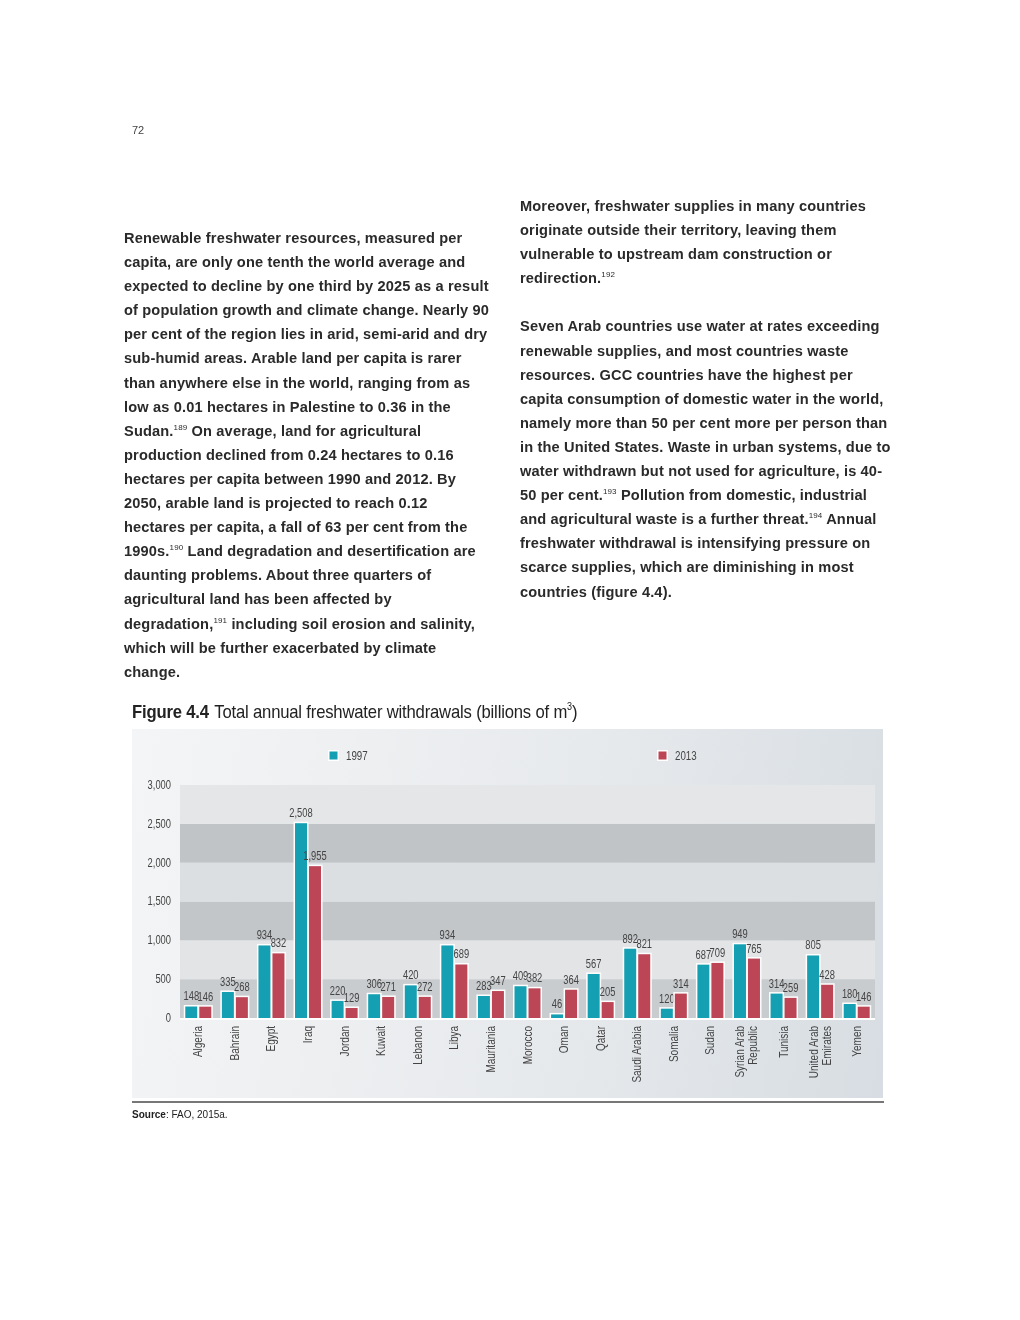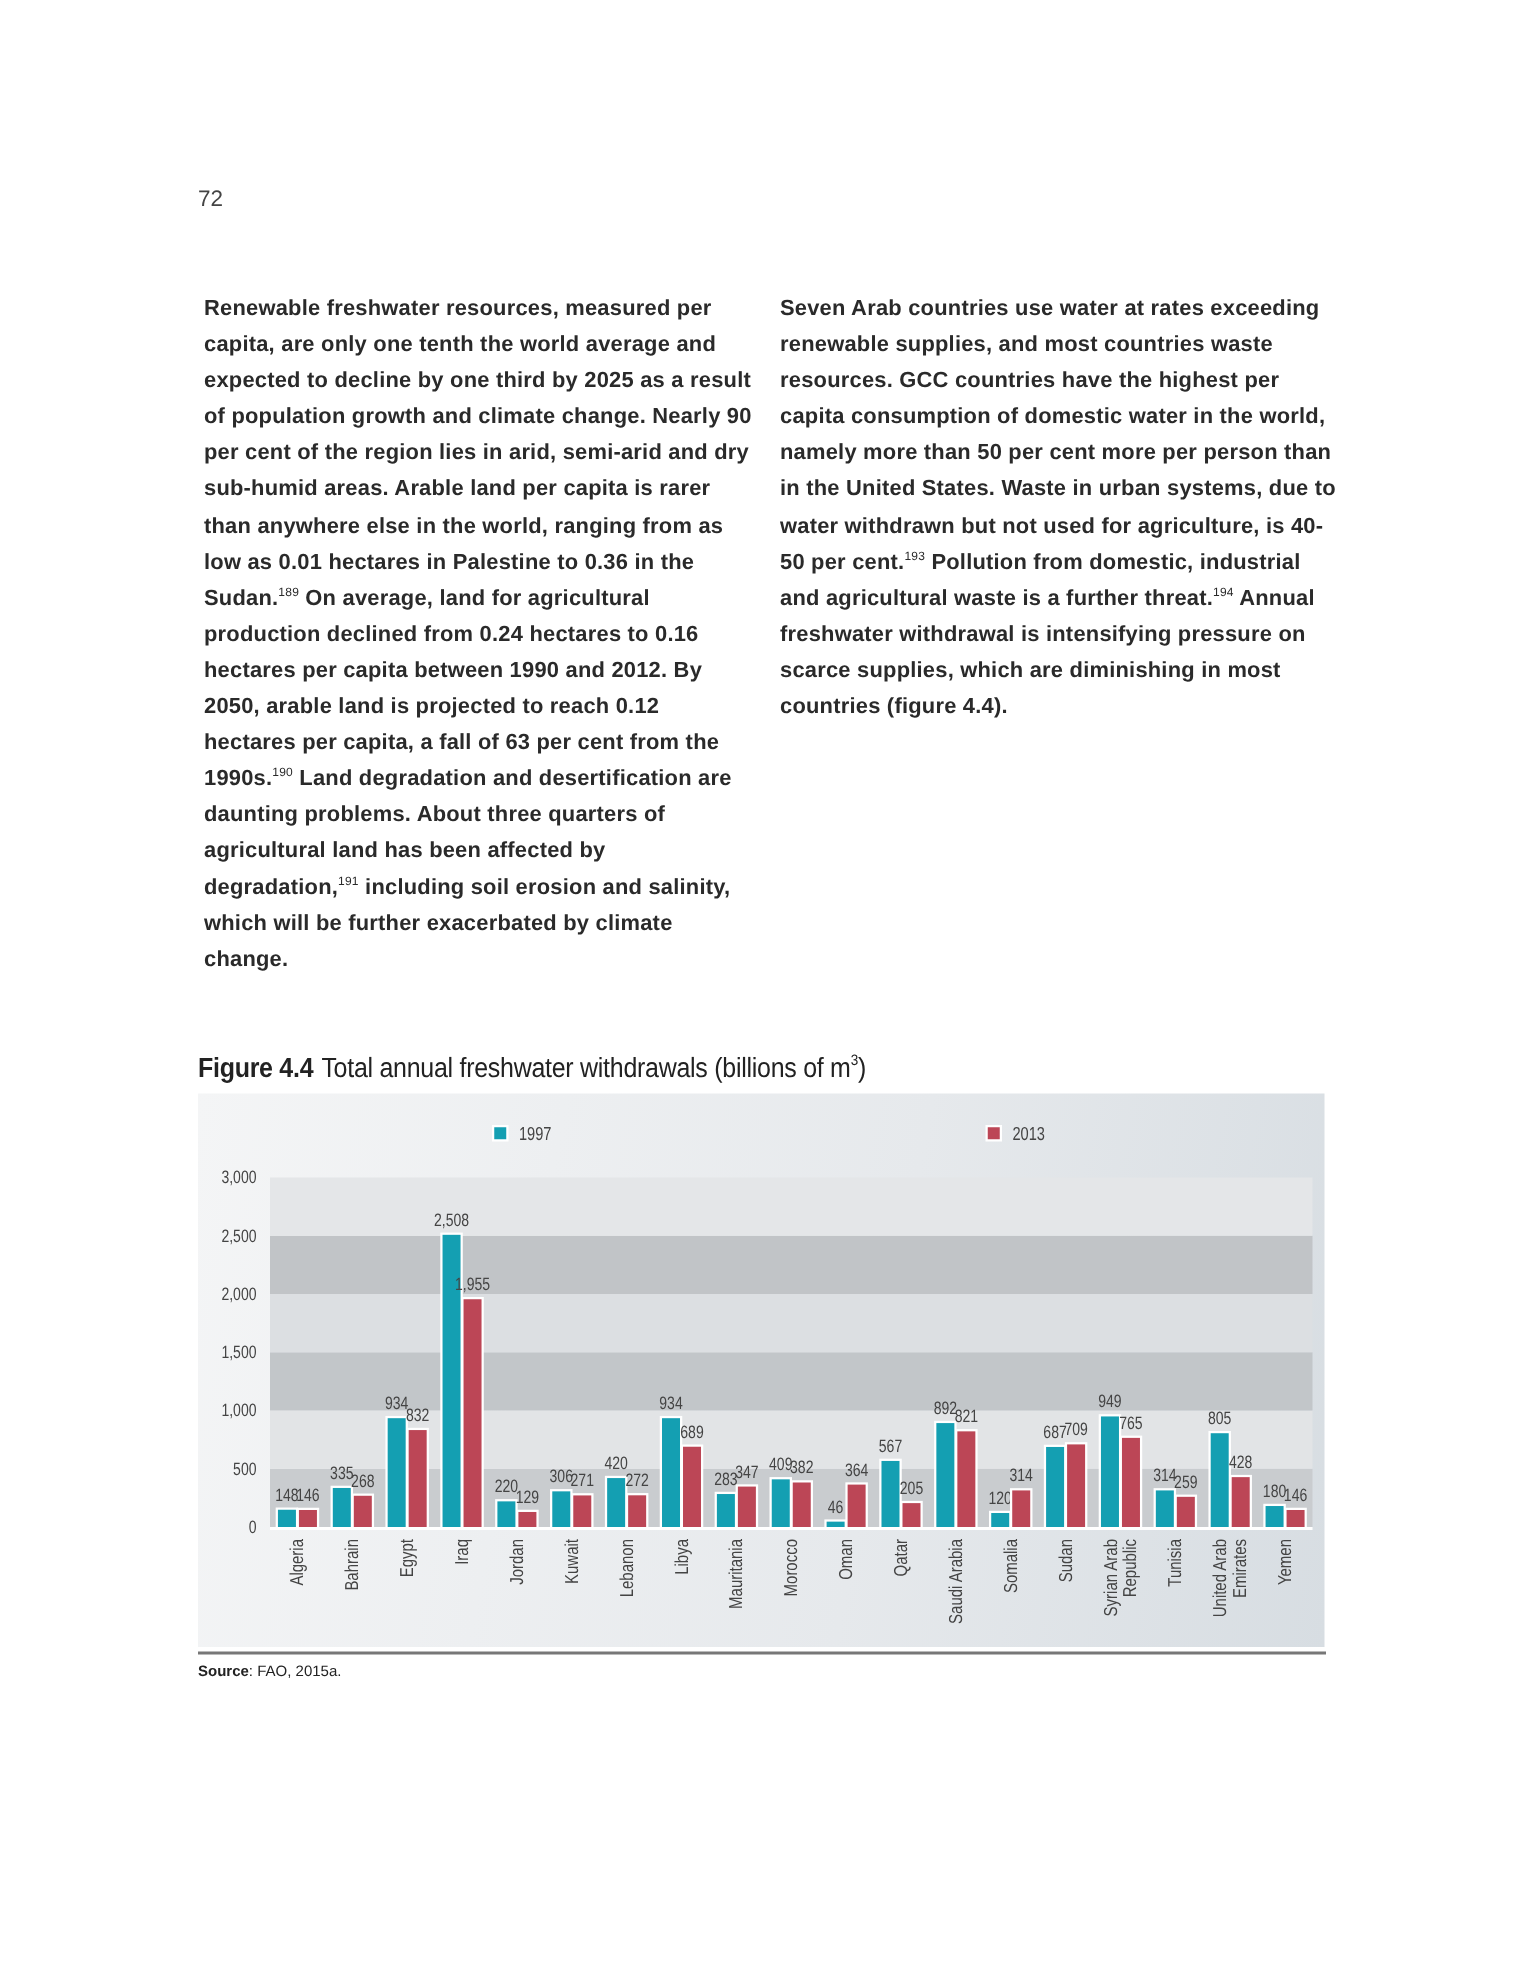--- a/index.html
+++ b/index.html
@@ -1,21 +1,21 @@
 <!DOCTYPE html>
 <html><head>
   <meta charset="utf-8">
   <style>
     html, body { margin: 0; padding: 0; background: #ffffff; }
     body { width: 1020px; height: 1320px; position: relative; overflow: hidden;
       font-family: "Liberation Sans", sans-serif; color: #231f20; }
-    .page-number { position: absolute; left: 132px; top: 124px; font-size: 15px; color: #444; }
+    .page-number { position: absolute; left: 132px; top: 124px; font-size: 11px; color: #444; }
     .col { position: absolute; top: 194px; width: 370px; font-size: 14.6px; line-height: 24.1px;
       font-weight: bold; color: #2a2a2a; letter-spacing: 0.15px; }
-    .col.left { left: 136px; width: 368px; }
+    .col.left { left: 124px; width: 368px; margin-top: 32px; }
     .col.right { left: 520px; width: 372px; }
     .col p { margin: 0 0 24.1px 0; }
     sup { font-size: 8px; font-weight: normal; line-height: 0; vertical-align: 6px; }
     .fig-title { position: absolute; left: 132px; top: 701px; font-size: 18.5px; color: #222;
       letter-spacing: -0.2px; transform: scaleX(0.9); transform-origin: left; white-space: nowrap; }
     .fig-title b { font-weight: bold; margin-right: 6px; }
     .fig-title sup { font-size: 10px; vertical-align: 8px; }
     .chart-box { position: absolute; left: 132px; top: 729px; width: 751px; height: 369px;
       background: linear-gradient(100deg, #f4f5f6 0%, #e6e9ec 60%, #d7dde2 100%); }
     .chart-svg { position: absolute; left: 0; top: 0; }
@@ -25,20 +25,21 @@
   </style>
 </head>
 <body>
 
 <div class="page-number">72</div>
 
 <div class="col left" id="col-left">
     <p><span>Renewable freshwater resources, measured per capita, are only one tenth the world average and expected to decline by one third by 2025 as a result of population growth and climate change. Nearly 90 per cent of the region lies in arid, semi-arid and dry sub-humid areas. Arable land per capita is rarer than anywhere else in the world, ranging from as low as 0.01 hectares in Palestine to 0.36 in the Sudan.</span><sup>189</sup><span> On average, land for agricultural production declined from 0.24 hectares to 0.16 hectares per capita between 1990 and 2012. By 2050, arable land is projected to reach 0.12 hectares per capita, a fall of 63 per cent from the 1990s.</span><sup>190</sup><span> Land degradation and desertification are daunting problems. About three quarters of agricultural land has been affected by degradation,</span><sup>191</sup><span> including soil erosion and salinity, which will be further exacerbated by climate change.</span></p>
   </div>
 <div class="col right" id="col-right">
+    <p><span>Moreover, freshwater supplies in many countries originate outside their territory, leaving them vulnerable to upstream dam construction or redirection.</span><sup>192</sup></p>
     <p><span>Seven Arab countries use water at rates exceeding renewable supplies, and most countries waste resources. GCC countries have the highest per capita consumption of domestic water in the world, namely more than 50 per cent more per person than in the United States. Waste in urban systems, due to water withdrawn but not used for agriculture, is 40-50 per cent.</span><sup>193</sup><span> Pollution from domestic, industrial and agricultural waste is a further threat.</span><sup>194</sup><span> Annual freshwater withdrawal is intensifying pressure on scarce supplies, which are diminishing in most countries (figure 4.4).</span></p>
   </div>
 
 <div class="fig-title">
   <b>Figure 4.4</b><span>Total annual freshwater withdrawals (billions of m</span><sup>3</sup><span>)</span>
 </div>
 
 <div class="chart-box">
   <svg class="chart-svg" id="chart" width="751" height="369">
       <rect x="48" y="250.16666666666669" width="695" height="38.833333333333314" fill="#c9cccf"></rect>

